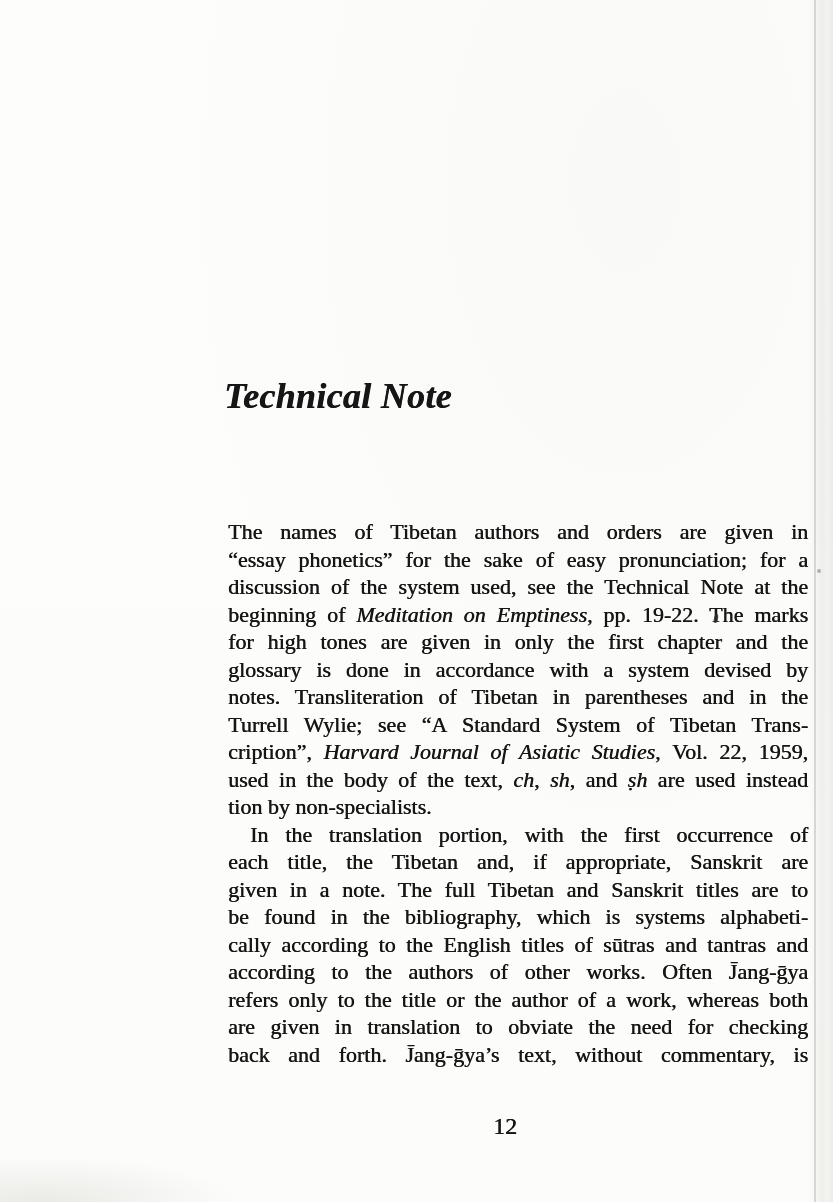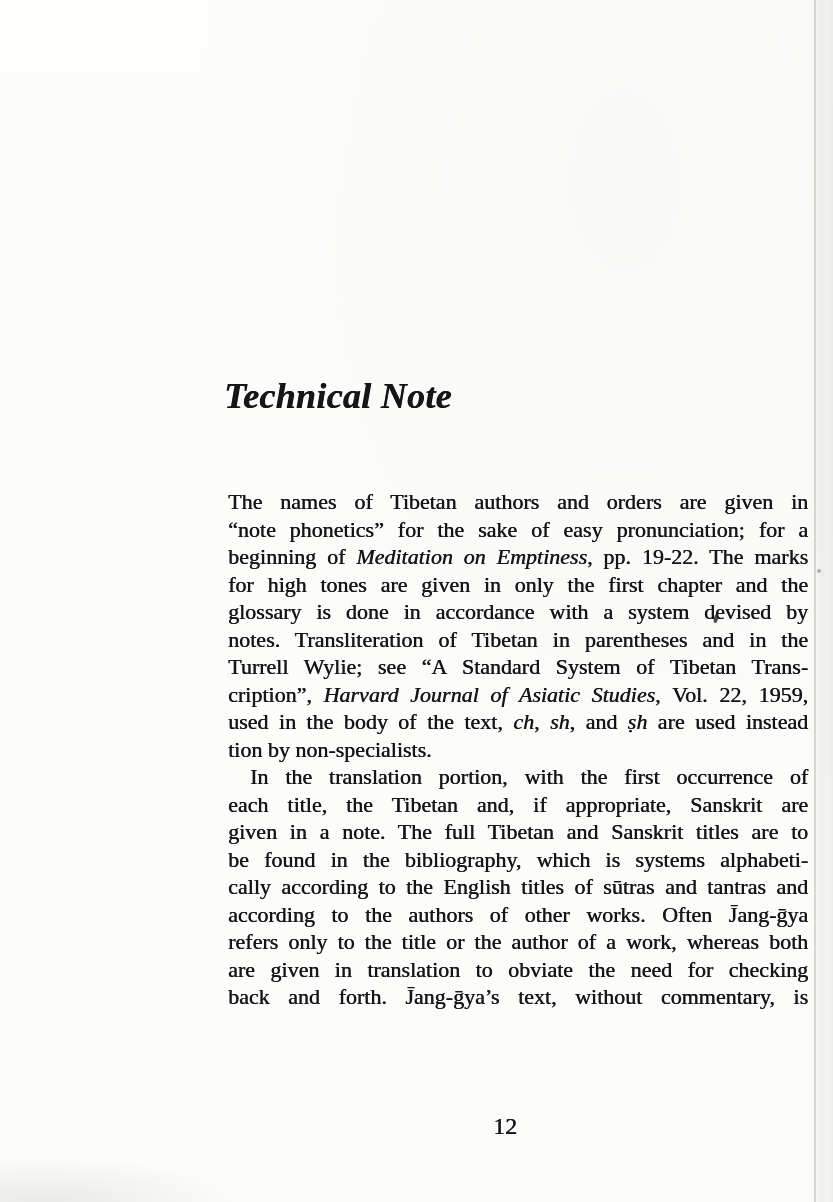--- a/index.html
+++ b/index.html
@@ -14,21 +14,21 @@
     color:var(--ink,#161616);
   }
   .title{
     position:absolute;left:224px;top:372px;margin:0;
     font-size:36px;line-height:48px;
     font-style:italic;font-weight:700;
     letter-spacing:0.3px;
     text-shadow:0.4px 0.2px 0 currentColor;
   }
   .content{
-    position:absolute;left:228px;top:488px;width:580px;
+    position:absolute;left:228px;top:518px;width:580px;
   }
   .line{
     font-size:22px;height:27.5px;line-height:27.5px;
     text-align:justify;text-align-last:justify;
     white-space:nowrap;
     text-shadow:0.5px 0.25px 0 currentColor;
   }
   .line i{font-style:italic;margin-top:34px;}
   .line.no-stretch{text-align-last:left;}
   .line.indent{text-indent:22px;}
@@ -73,21 +73,22 @@
 </head>
 <body>
 
 <div class="page">
 
   <h1 class="title">Technical Note</h1>
 
   <div class="content">
     <div class="para" id="para-0">
         <div class="line">The names of Tibetan authors and orders are given in</div>
-        <div class="line">“note phonetics” for the sake of easy pronunciation; for a</div>
+        <div class="line">“essay phonetics” for the sake of easy pronunciation; for a</div>
+        <div class="line">discussion of the system used, see the Technical Note at the</div>
         <div class="line">beginning of <i>Meditation on Emptiness</i>, pp. 19-22. The marks</div>
         <div class="line">for high tones are given in only the first chapter and the</div>
         <div class="line">glossary is done in accordance with a system devised by</div>
         <div class="line">notes. Transliteration of Tibetan in parentheses and in the</div>
         <div class="line">Turrell Wylie; see “A Standard System of Tibetan Trans-</div>
         <div class="line">cription”, <i>Harvard Journal of Asiatic Studies</i>, Vol. 22, 1959,</div>
         <div class="line">used in the body of the text, <i>ch</i>, <i>sh</i>, and <i>ṣh</i> are used instead</div>
         <div class="line no-stretch">tion by non-specialists.</div>
       </div>
     <div class="para" id="para-1">

